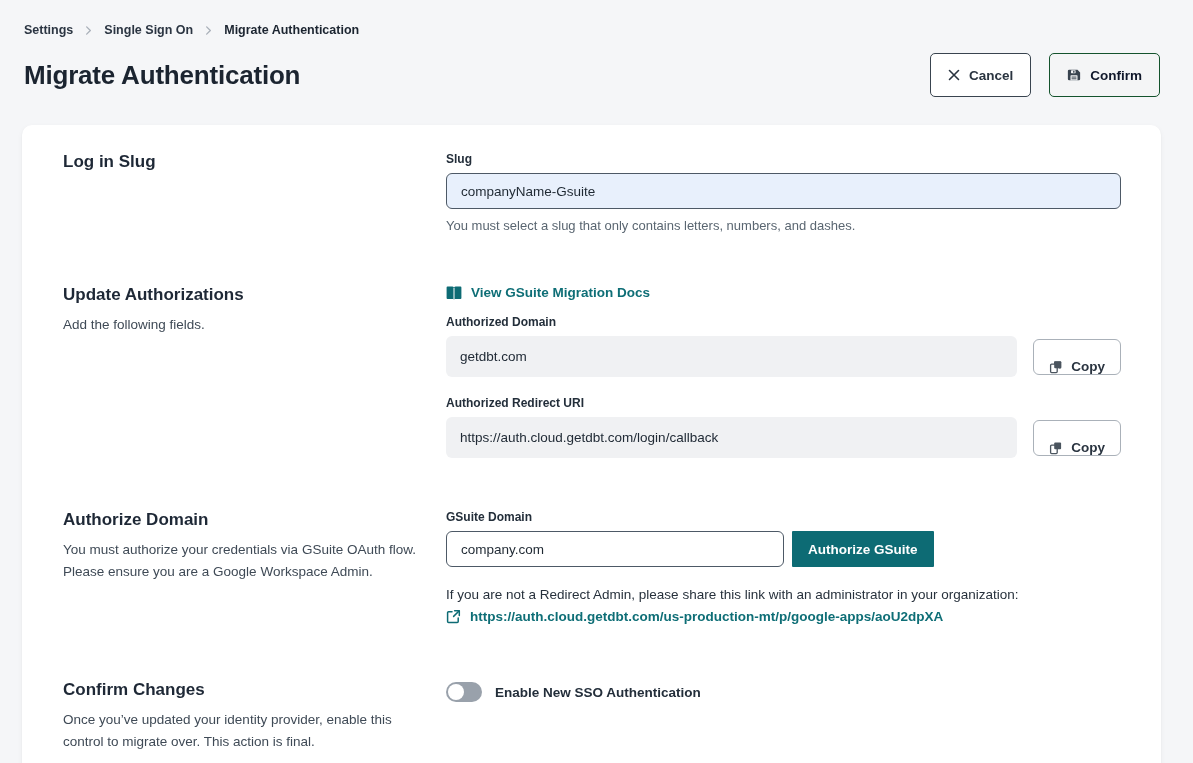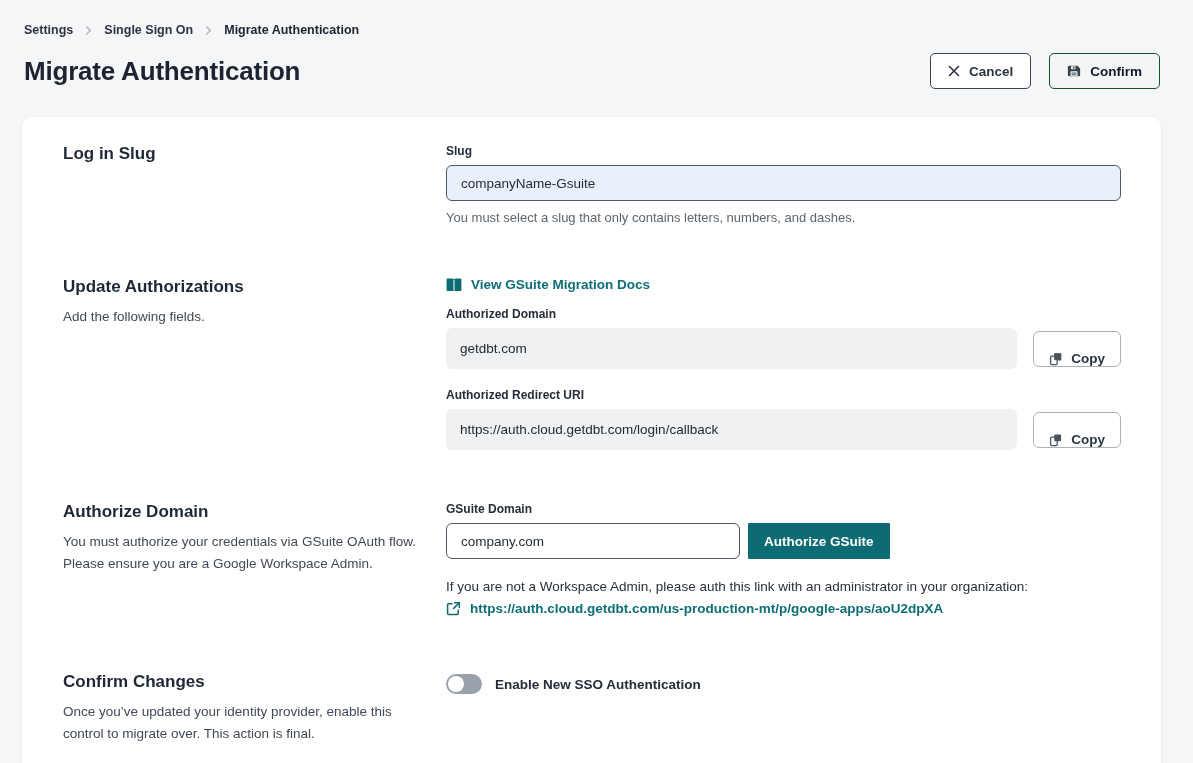--- a/index.html
+++ b/index.html
@@ -22,21 +22,21 @@
   .title-row {
     margin-top: 16px;
     display: flex; align-items: center; justify-content: space-between;
   }
   .page-title {
     font-size: 26px; font-weight: 700; color: #1b2430; letter-spacing: -0.2px;
   }
   .header-actions { display: flex; gap: 18px; }
   .btn {
     display: inline-flex; align-items: center; gap: 9px;
-    height: 36px; padding: 0 17px;
+    height: 44px; padding: 0 17px;
     border-radius: 5px; font-size: 13.5px; font-weight: 600;
     cursor: pointer; background: #ffffff;
   }
   .btn-cancel { border: 1px solid #39444f; color: #2a3440; }
   .btn-confirm { border: 1px solid #14532d; background: #f4f5f6; color: #0f172a; }
   
   .card {
     margin: 28px 32px 11px 22px;
     background: #ffffff;
     border-radius: 10px;
@@ -79,21 +79,21 @@
   }
   .btn-copy {
     display: inline-flex; align-items: flex-end; gap: 8px;
     height: 36px; padding: 0 15px;
     background: #ffffff; border: 1px solid #aab1b9; border-radius: 6px;
     font-size: 13.5px; font-weight: 600; color: #2a3440; cursor: pointer;
   }
   .copy-gap { height: 19px; }
   
   .authorize-row { display: flex; align-items: center; gap: 8px; }
-  .authorize-row .text-input { width: 294px; flex: none; border-color: #4d5966; }
+  .authorize-row .text-input { width: 338px; flex: none; border-color: #4d5966; }
   .btn-authorize {
     height: 36px; padding: 0 16px;
     background: #0d6b74; color: #ffffff; border: none; border-radius: 1px;
     font-family: inherit; font-size: 13.5px; font-weight: 700; cursor: pointer;
   }
   .admin-note { margin-top: 20px; font-size: 13.5px; color: #27313c; }
   .share-row {
     margin-top: 7px; display: inline-flex; align-items: center; gap: 9px;
     cursor: pointer; text-decoration: none;
   }
@@ -226,21 +226,21 @@
     <div class="section-left">
       <h2 class="section-heading">Authorize Domain</h2>
       <p class="section-desc">You must authorize your credentials via GSuite OAuth flow. Please ensure you are a Google Workspace Admin.</p>
     </div>
     <div class="section-right">
       <label class="field-label">GSuite Domain</label>
       <div class="authorize-row">
         <input class="text-input" type="text" value="company.com" style="">
         <button class="btn-authorize">Authorize GSuite</button>
       </div>
-      <div class="admin-note">If you are not a Workspace Admin, please auth this link with an administrator in your organization:</div>
+      <div class="admin-note">If you are not a Redirect Admin, please share this link with an administrator in your organization:</div>
       <a class="share-row">
         <span class="icon">
           <svg width="15" height="15" viewBox="0 0 15 15" fill="none">
               <path d="M6 2.8H2.6a1 1 0 0 0-1 1v8.6a1 1 0 0 0 1 1h8.6a1 1 0 0 0 1-1V9" stroke="#0d6b74" stroke-width="1.5" stroke-linecap="round"></path>
               <path d="M8.6 1.7h4.7v4.7" stroke="#0d6b74" stroke-width="1.5" stroke-linecap="round" stroke-linejoin="round"></path>
               <path d="M13 2l-5.4 5.4" stroke="#0d6b74" stroke-width="1.5" stroke-linecap="round"></path>
             </svg>
         </span>
         <span class="share-link">https://auth.cloud.getdbt.com/us-production-mt/p/google-apps/aoU2dpXA</span>
       </a>

